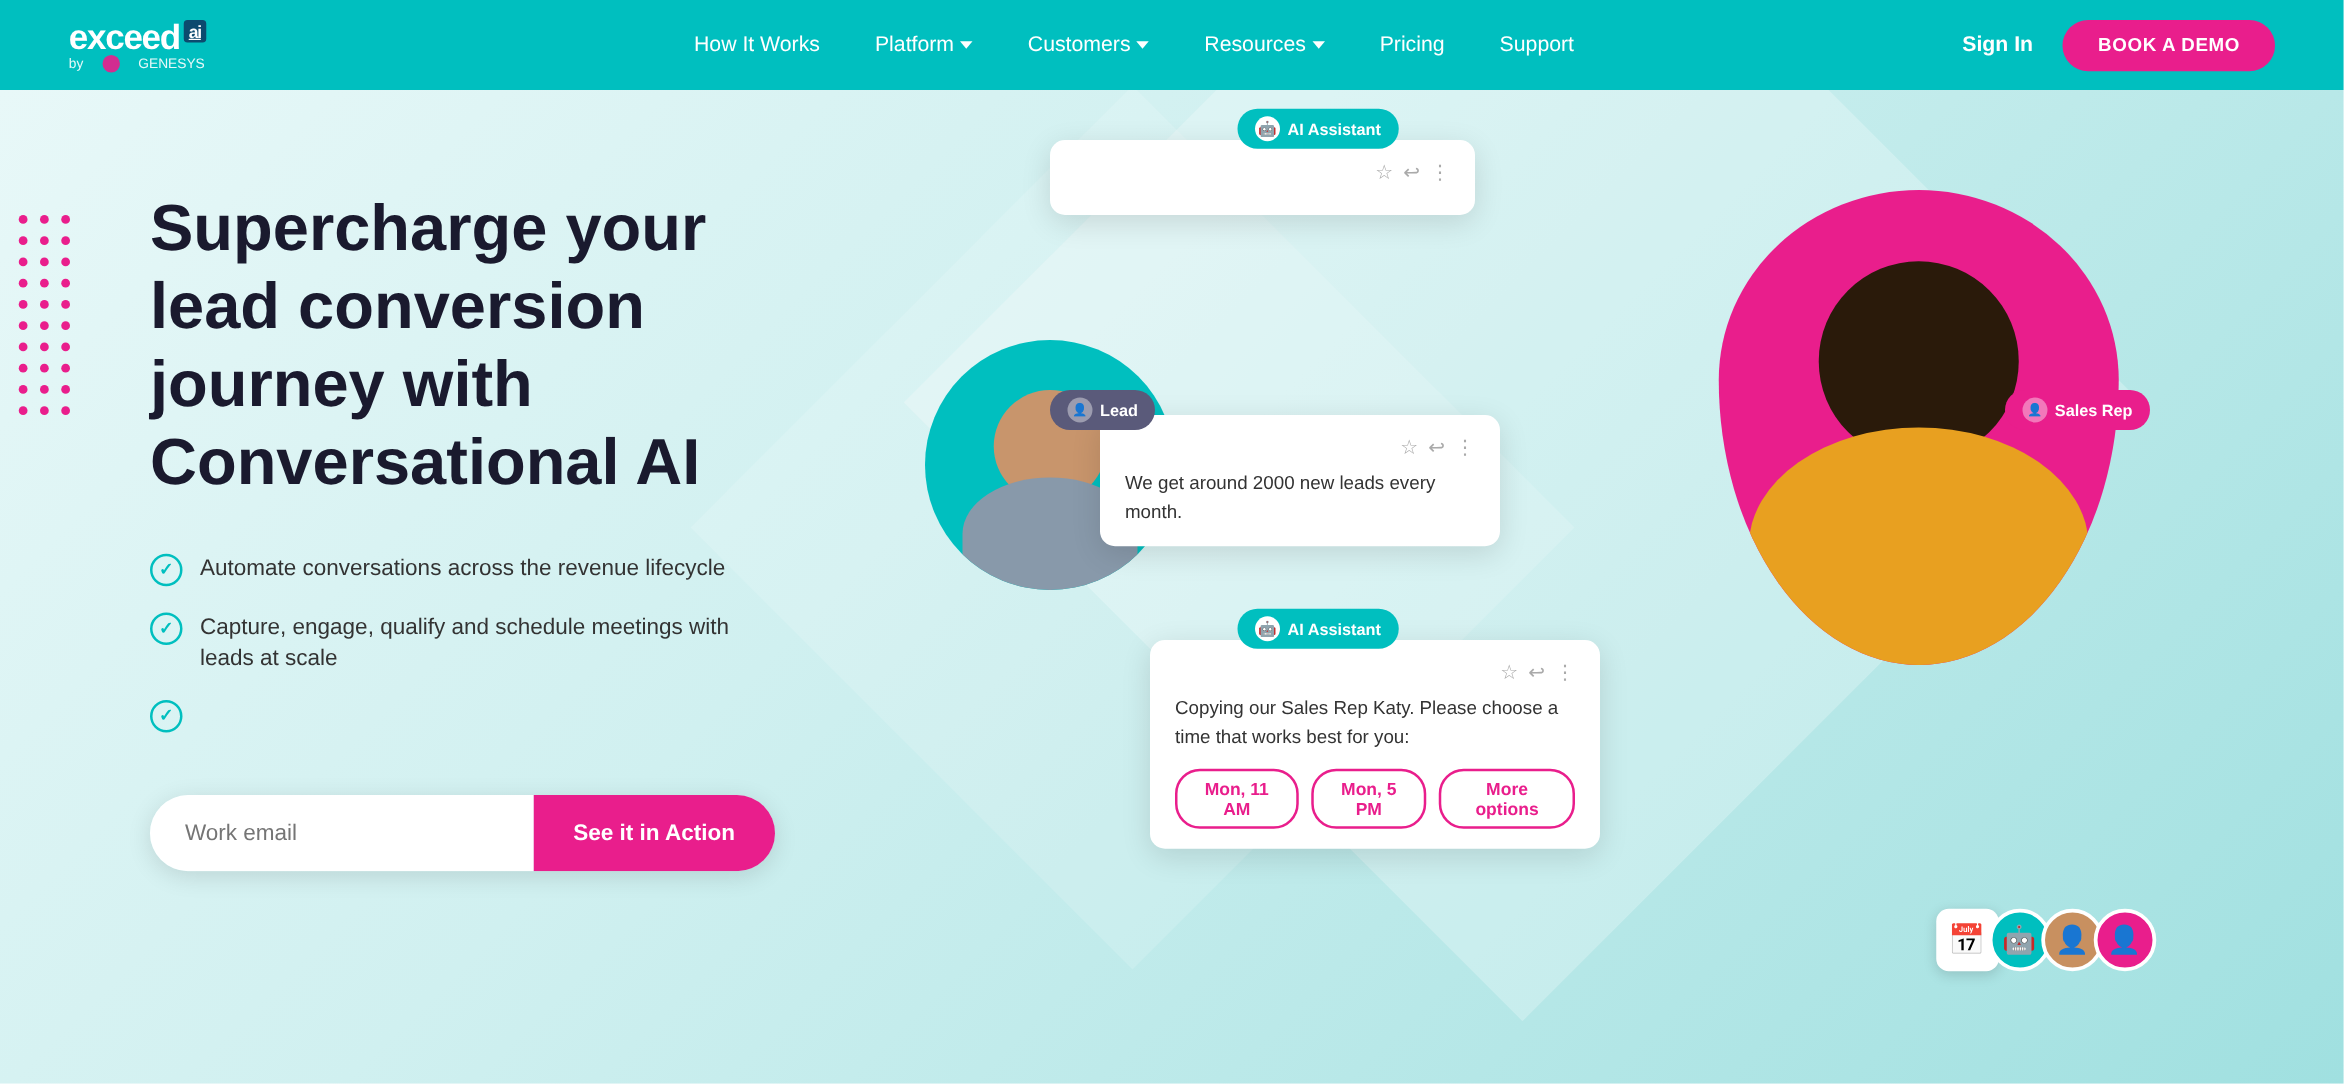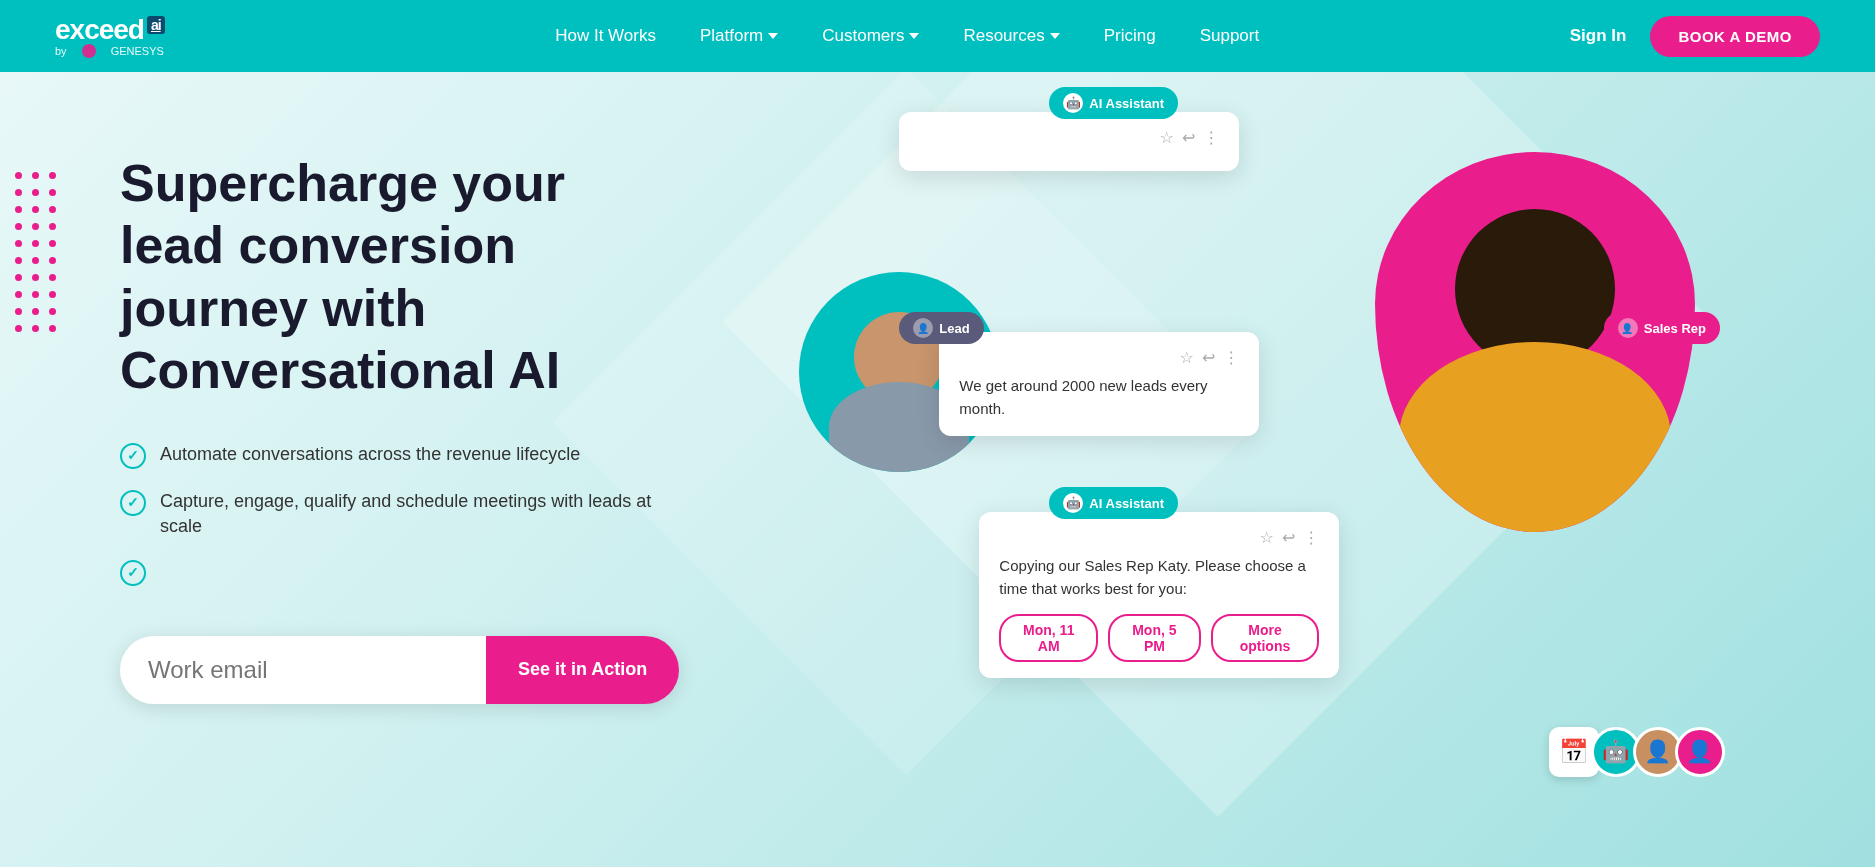--- a/index.html
+++ b/index.html
@@ -213,21 +213,21 @@
     .email-form {
       display: flex;
       border-radius: 35px;
       overflow: hidden;
       box-shadow: 0 4px 20px rgba(0,0,0,0.12);
       max-width: 580px;
     }
     .email-input {
       flex: 1;
       padding: 20px 28px;
-      font-size: 24px;
+      font-size: 18px;
       border: none;
       outline: none;
       background: white;
       color: #999;
     }
     .cta-btn {
       background: #e91e8c;
       color: white;
       font-size: 18px;
       font-weight: 700;

